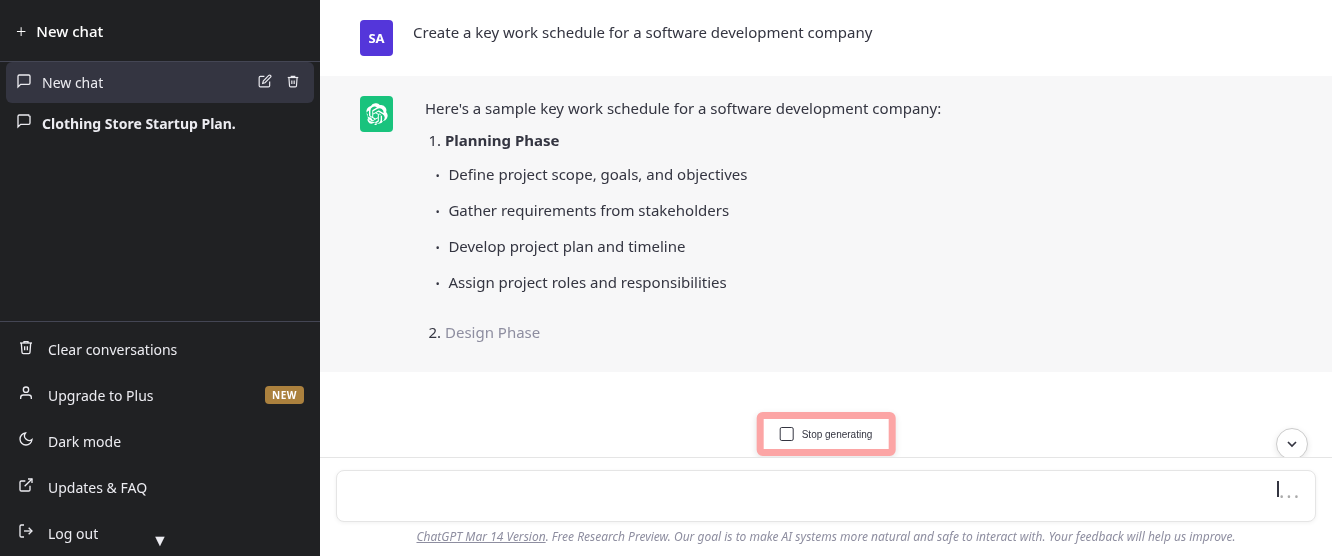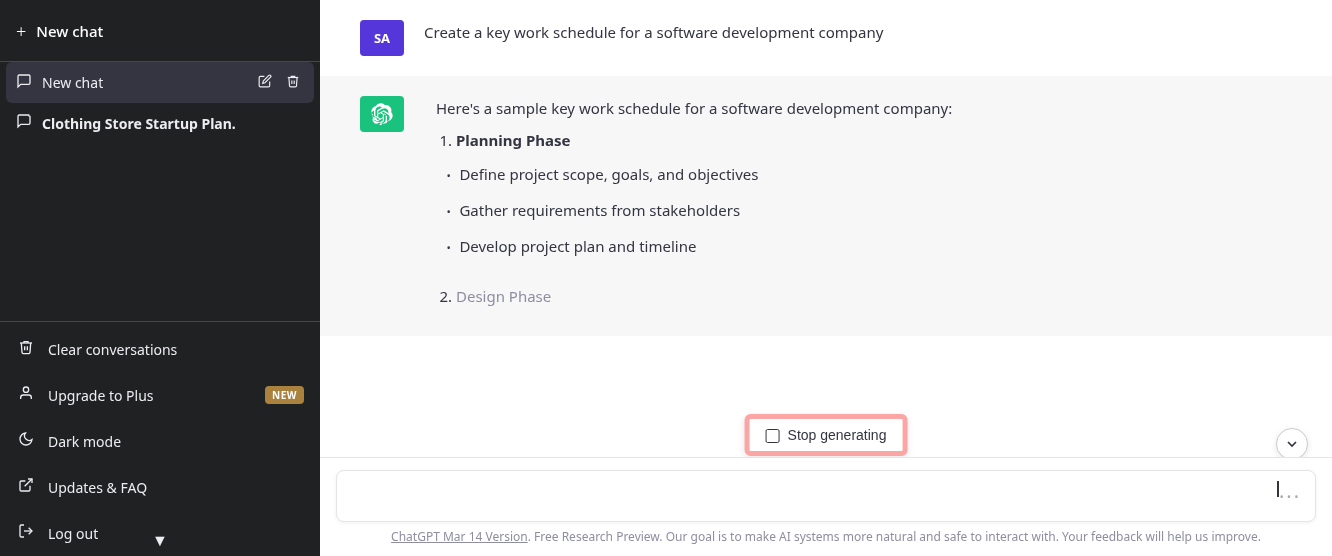--- a/index.html
+++ b/index.html
@@ -144,21 +144,21 @@
     }
     .message-row.user-row {
       background: #fff;
     }
     .message-row.assistant-row {
       background: #f7f7f8;
       gap: 32px;
     }
 
     .avatar {
-      width: 44px;
+      width: 33px;
       height: 36px;
       border-radius: 4px;
       flex-shrink: 0;
       display: flex;
       align-items: center;
       justify-content: center;
       font-size: 13px;
       font-weight: 700;
       color: #fff;
     }
@@ -194,28 +194,28 @@
 
     
     #stop-btn-container {
       position: absolute;
       bottom: 100px;
       left: 50%;
       transform: translateX(-50%);
     }
     #stop-btn {
       display: flex;
-      align-items: flex-end;
+      align-items: center;
       gap: 8px;
       background: #fff;
-      border: 5px solid #fca5a5;
+      border: 7px solid #fca5a5;
       border-radius: 6px;
       padding: 8px 16px;
       cursor: pointer;
-      font-size: 14px;
+      font-size: 10px;
       color: #343541;
       box-shadow: 0 2px 6px rgba(0,0,0,0.1);
     }
     .stop-icon {
       width: 14px;
       height: 14px;
       border: 1.5px solid #343541;
       border-radius: 2px;
     }
 
@@ -277,20 +277,21 @@
       margin-top: 2px;
       cursor: pointer;
     }
 
     #footer-text {
       text-align: center;
       font-size: 12px;
       color: #8e8ea0;
       padding: 6px 20px 2px;
       line-height: 1.5;
+      font-style: italic;
     }
 
     #footer-text a {
       color: #8e8ea0;
       text-decoration: underline;
     }
 
     .cursor-blink {
       display: inline-block;
       width: 2px;
@@ -438,20 +439,21 @@
         <p>Here's a sample key work schedule for a software development company:</p>
         <ol>
           <li>
             <strong>Planning Phase</strong>
           </li>
         </ol>
         <ul>
           <li>Define project scope, goals, and objectives</li>
           <li>Gather requirements from stakeholders</li>
           <li>Develop project plan and timeline</li>
+          <li>Assign project roles and responsibilities</li>
         </ul>
         <ol start="2" style="margin-top:20px;">
           <li>
             <span class="design-phase">Design Phase</span>
           </li>
         </ol>
       </div>
     </div>
 
   </div>

